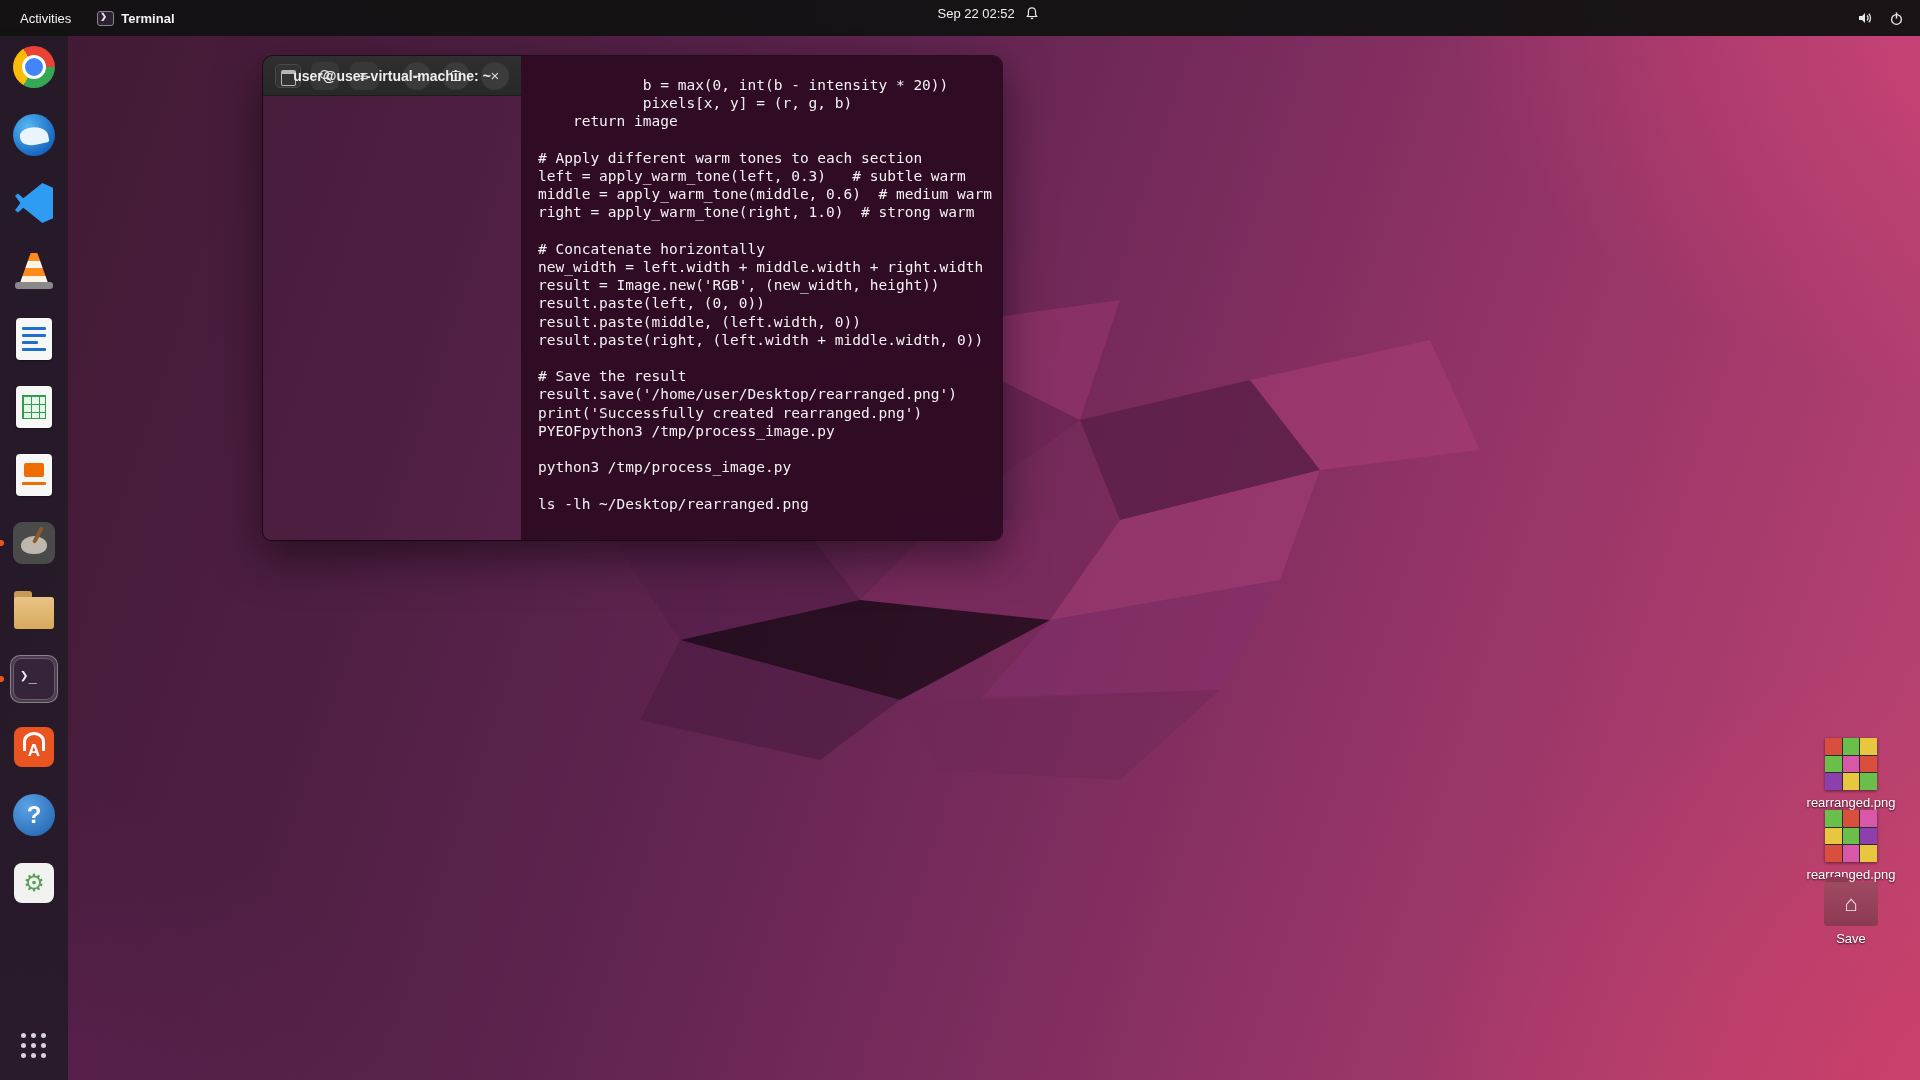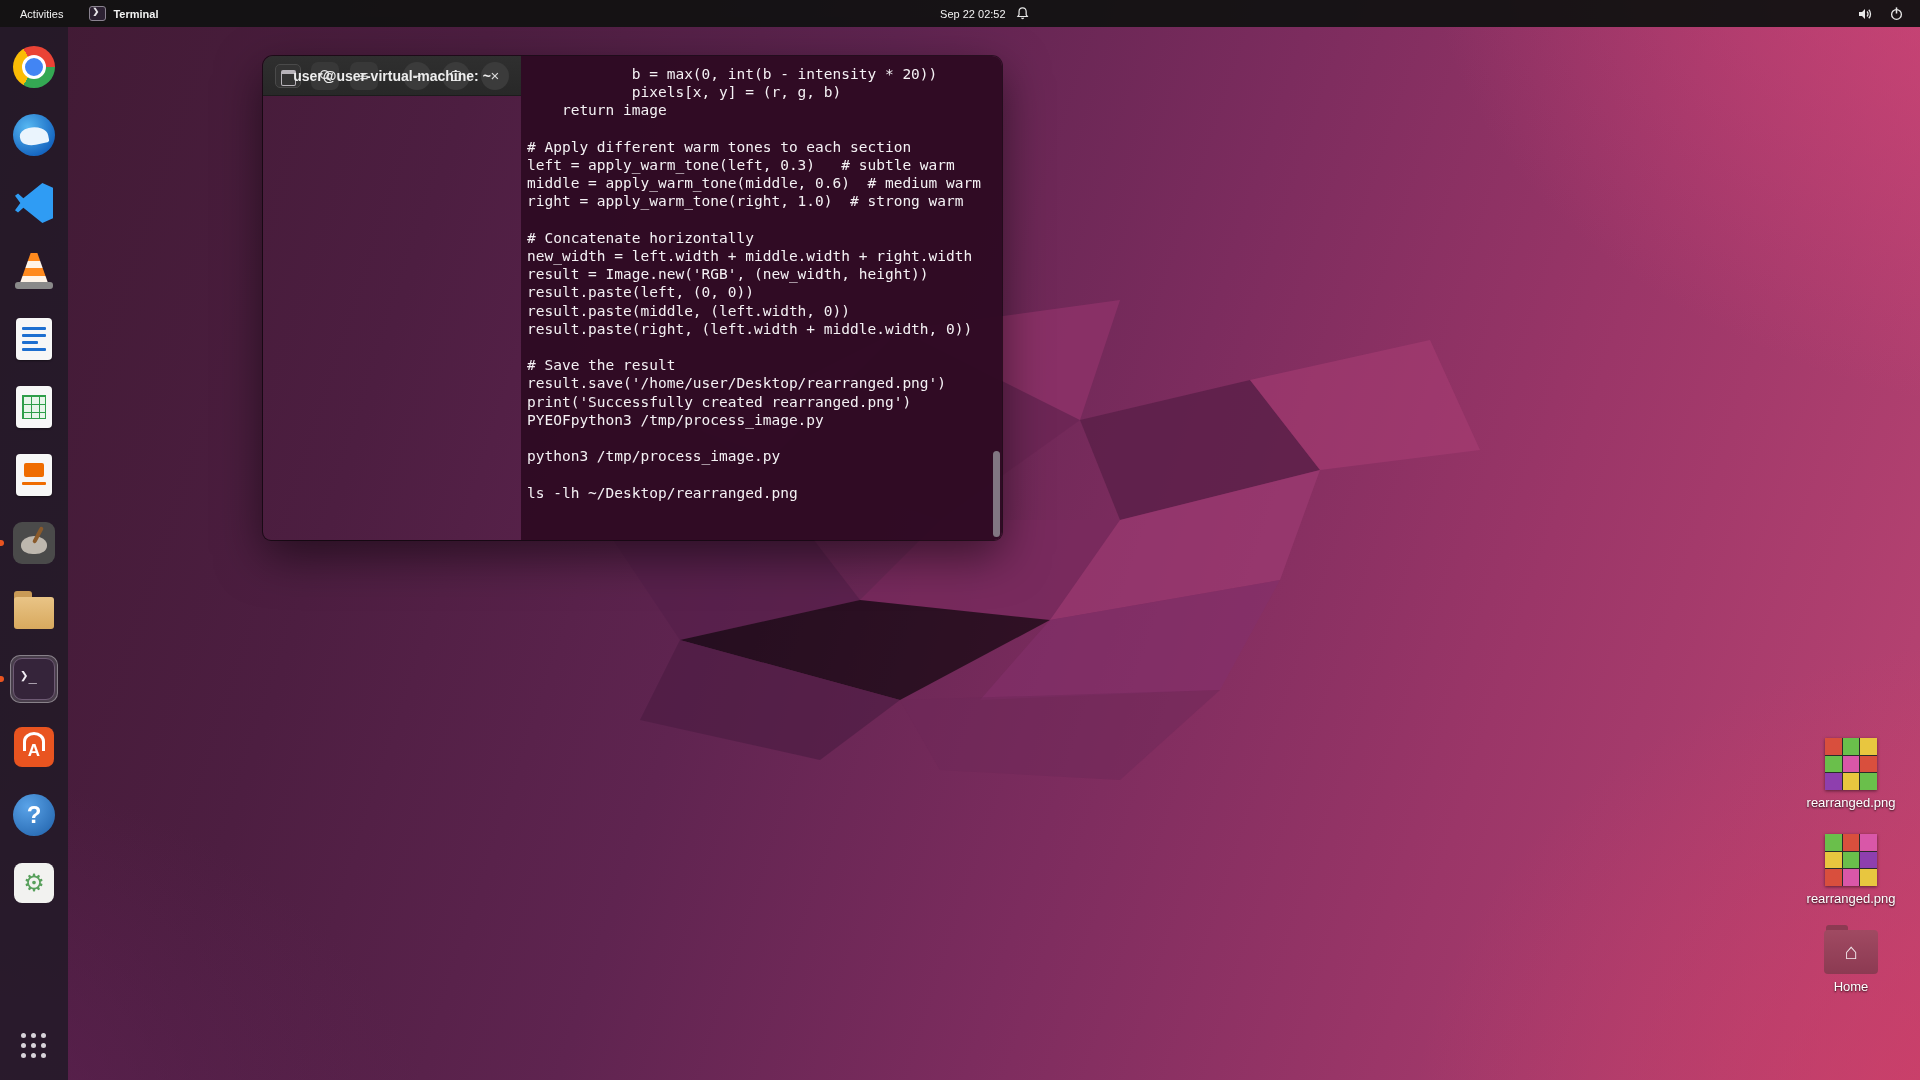--- a/index.html
+++ b/index.html
@@ -10,22 +10,22 @@
   .wallpaper { position:absolute; inset:0;
     background:
       radial-gradient(1200px 800px at 112% -5%, rgba(222,72,122,.85), rgba(222,72,122,0) 60%),
       radial-gradient(1100px 900px at 105% 105%, rgba(210,60,100,.75), rgba(210,60,100,0) 55%),
       radial-gradient(900px 700px at -5% 110%, rgba(96,34,84,.9), rgba(96,34,84,0) 60%),
       linear-gradient(108deg, #401a33 0%, #4d1e41 22%, #5f2450 40%, #7c2c5e 58%, #9b3668 76%, #bc4573 100%);
   }
   .wallpaper svg { position:absolute; inset:0; width:100%; height:100%; }
 
   
-  .topbar { position:absolute; left:0; top:0; width:1920px; height:27px; background:rgba(18,18,18,.95);
-    display:flex; align-items:center; color:#f2f2f2; font-size:11px; z-index:50; }
+  .topbar { position:absolute; left:0; top:0; width:1920px; height:36px; background:rgba(18,18,18,.95);
+    display:flex; align-items:center; color:#f2f2f2; font-size:13px; z-index:50; }
   .tb-left { display:flex; align-items:center; gap:22px; padding-left:16px; }
   .tb-activities { padding:0 4px; cursor:default; }
   .tb-app { display:flex; align-items:center; gap:7px; font-weight:700; }
   .tb-app-icon { width:17px; height:15px; background:#2d2233; border:1px solid #8a8390; border-radius:3px; position:relative; }
   .tb-app-icon::after { content:"❯"; position:absolute; left:2px; top:0px; font-size:8px; color:#e8e6ea; }
   .tb-center { position:absolute; left:50%; top:0; height:27px; transform:translateX(-22%); display:flex; align-items:center; gap:10px; }
   .tb-right { margin-left:auto; display:flex; align-items:center; gap:16px; padding-right:16px; }
   .tb-icon { display:flex; align-items:center; }
   .tb-icon svg { display:block; }
 
@@ -82,27 +82,27 @@
   .tab-btn { width:26px; height:24px; border-radius:5px; border:1px solid #4a4a4a; background:#333; position:relative; }
   .tab-btn::after { content:""; position:absolute; left:5px; top:5px; width:13px; height:11px; border:1.5px solid #b8b4ba; border-radius:2px; border-top-width:4px; }
   .win-title { position:absolute; left:50%; transform:translateX(-50%); color:#ededed; font-size:14px; font-weight:700; white-space:nowrap; }
   .tb-buttons { margin-left:auto; display:flex; align-items:center; gap:11px; }
   .circle-btn { width:28px; height:28px; border-radius:50%; background:#3b3b3b; color:#dcdcdc; display:flex; align-items:center; justify-content:center; font-size:15px; line-height:1; }
   .sq-btn { width:28px; height:28px; border-radius:7px; background:#383838; color:#dcdcdc; display:flex; align-items:center; justify-content:center; font-size:15px; }
   .max-glyph { width:10px; height:10px; border:1.5px solid #dcdcdc; border-radius:2px; display:block; }
   .gap-group { margin-left:14px; display:flex; gap:11px; }
 
   .term-body { flex:1; background:rgba(46,10,35,.97); position:relative; }
-  .term-pre { margin:0; padding:9px 14px 8px 6px; font-family:"DejaVu Sans Mono", monospace; font-size:14.5px; line-height:18.2px;
+  .term-pre { margin:11px; padding:9px 14px 8px 6px; font-family:"DejaVu Sans Mono", monospace; font-size:14.5px; line-height:18.2px;
     color:#f4f1f4; white-space:pre; }
   .scrollbar { position:absolute; top:0; right:1px; width:9px; height:100%; }
   .scroll-thumb { position:absolute; right:1px; bottom:3px; width:7px; height:86px; border-radius:4px; background:#8f8a93; opacity:.85; }
 
   
-  .desk-icons { position:absolute; right:14px; top:738px; width:110px; display:flex; flex-direction:column; gap:24px; z-index:20; }
+  .desk-icons { position:absolute; right:14px; top:738px; width:110px; display:flex; flex-direction:column; z-index:20; }
   .desk-icon { display:flex; flex-direction:column; align-items:center; gap:5px; }
   .thumb { width:52px; height:52px; display:grid; grid-template-columns:repeat(3,1fr); grid-template-rows:repeat(3,1fr); gap:1px; background:#2b2b2b; box-shadow:0 1px 3px rgba(0,0,0,.5); }
   .thumb i { display:block; }
   .desk-label { color:#fff; font-size:13px; text-shadow:0 1px 2px rgba(0,0,0,.85); }
   .home-ic { width:54px; height:44px; position:relative; }
   .home-ic::before { content:""; position:absolute; left:2px; top:-5px; width:22px; height:12px; background:#8c3a52; border-radius:3px 3px 0 0; }
   .home-ic .front { position:absolute; inset:0; background:linear-gradient(#a04a62,#8c3a52); border-radius:4px; display:flex; align-items:center; justify-content:center; }
   .home-ic .front span { color:#f3e9ed; font-size:22px; line-height:1; }
 </style>
 </head>
@@ -317,17 +317,17 @@
           <i style="background:#e8c63f"></i>
       </span>
       <span class="desk-label">rearranged.png</span>
     </div>
     <div class="desk-icon">
       <span class="home-ic">
         <span class="front">
             <span>⌂</span>
           </span>
       </span>
-      <span class="desk-label">Home</span>
+      <span class="desk-label">Save</span>
     </div>
   </div>
 
 </div>
 
 </body></html>

